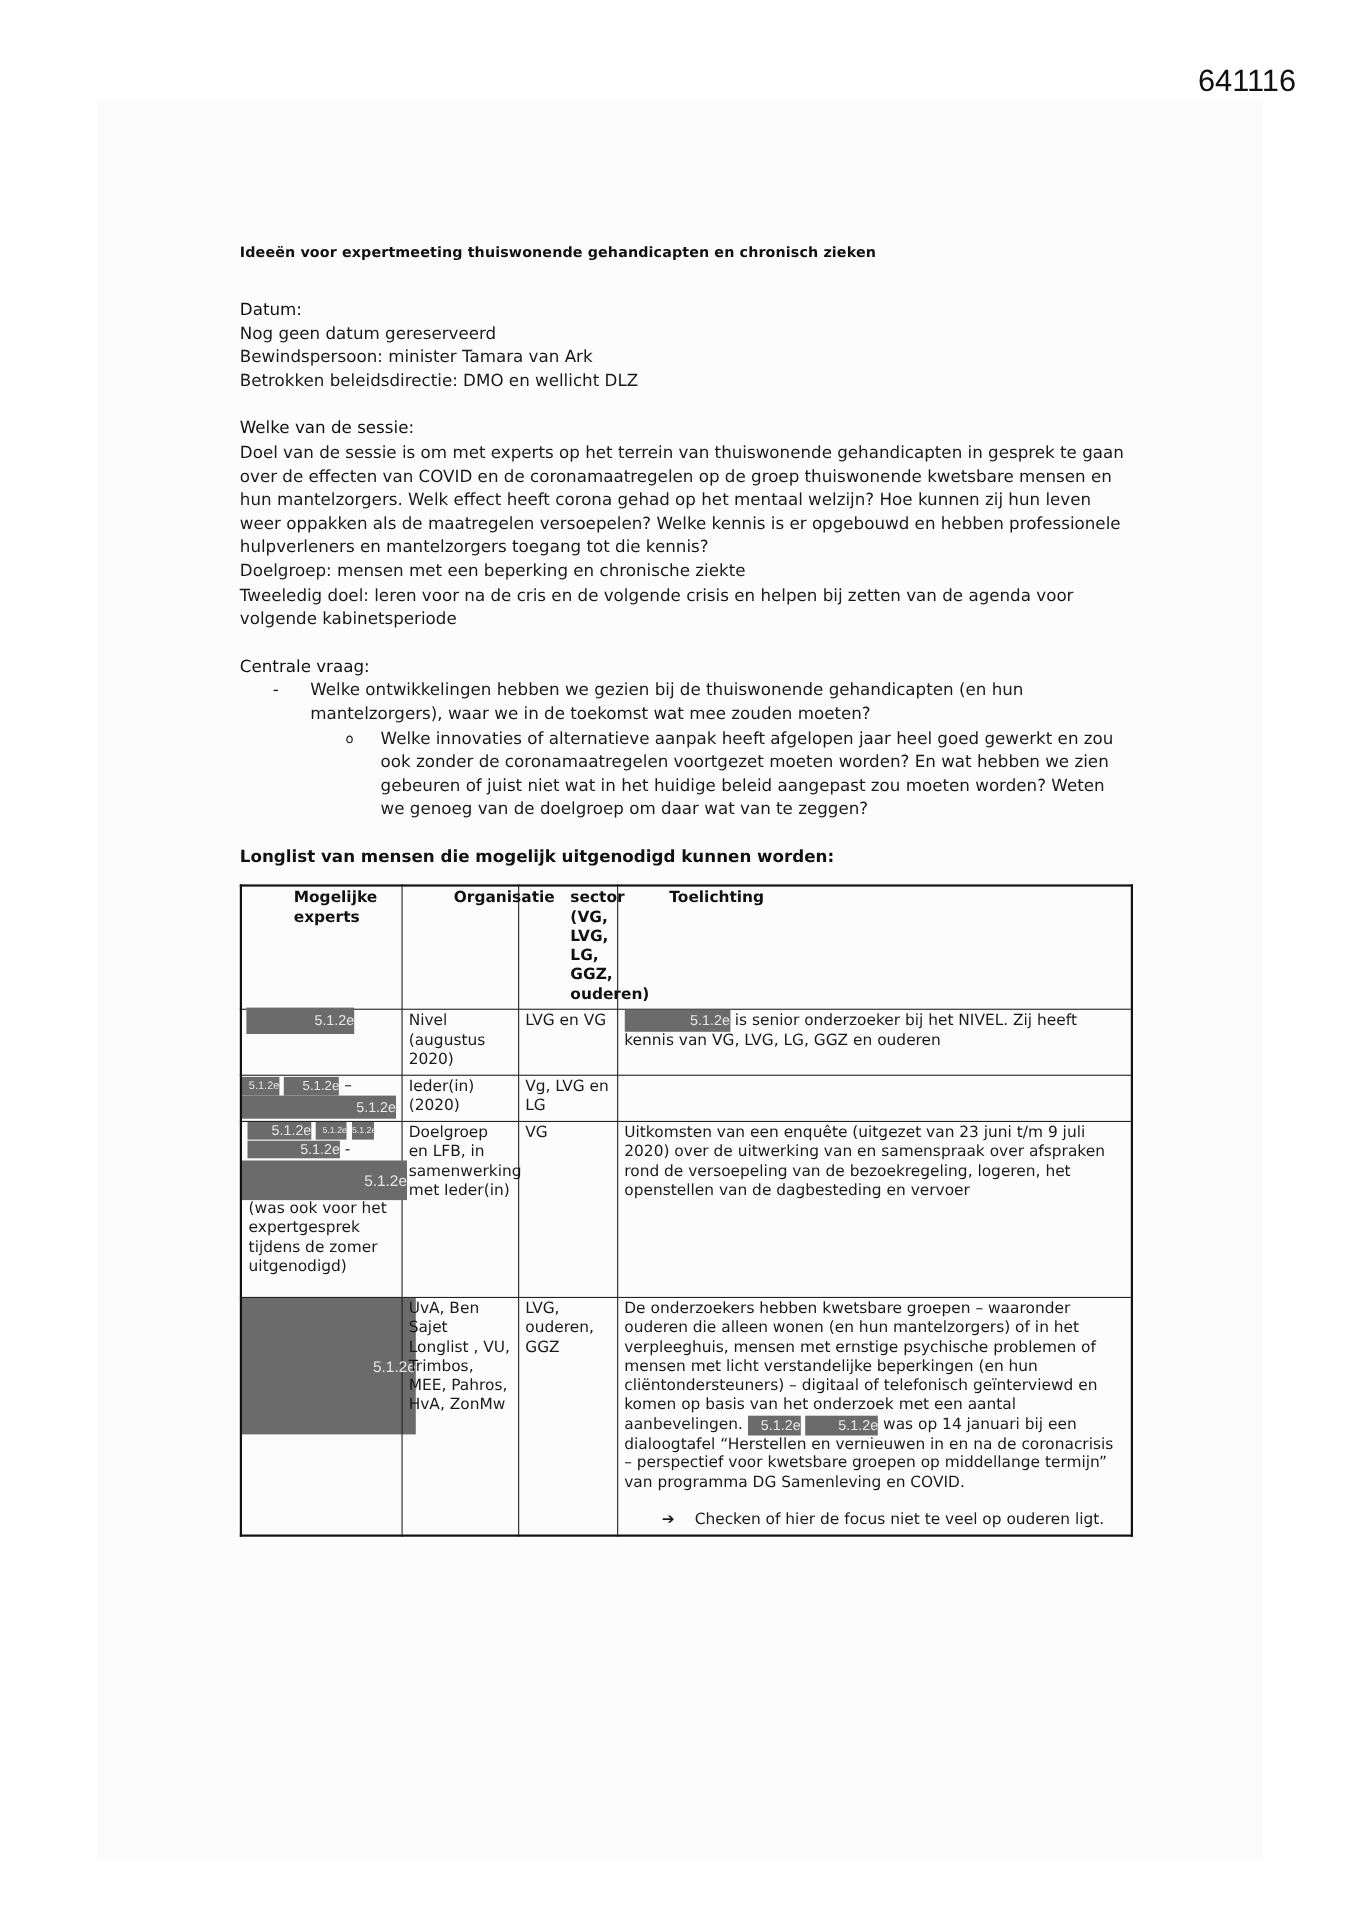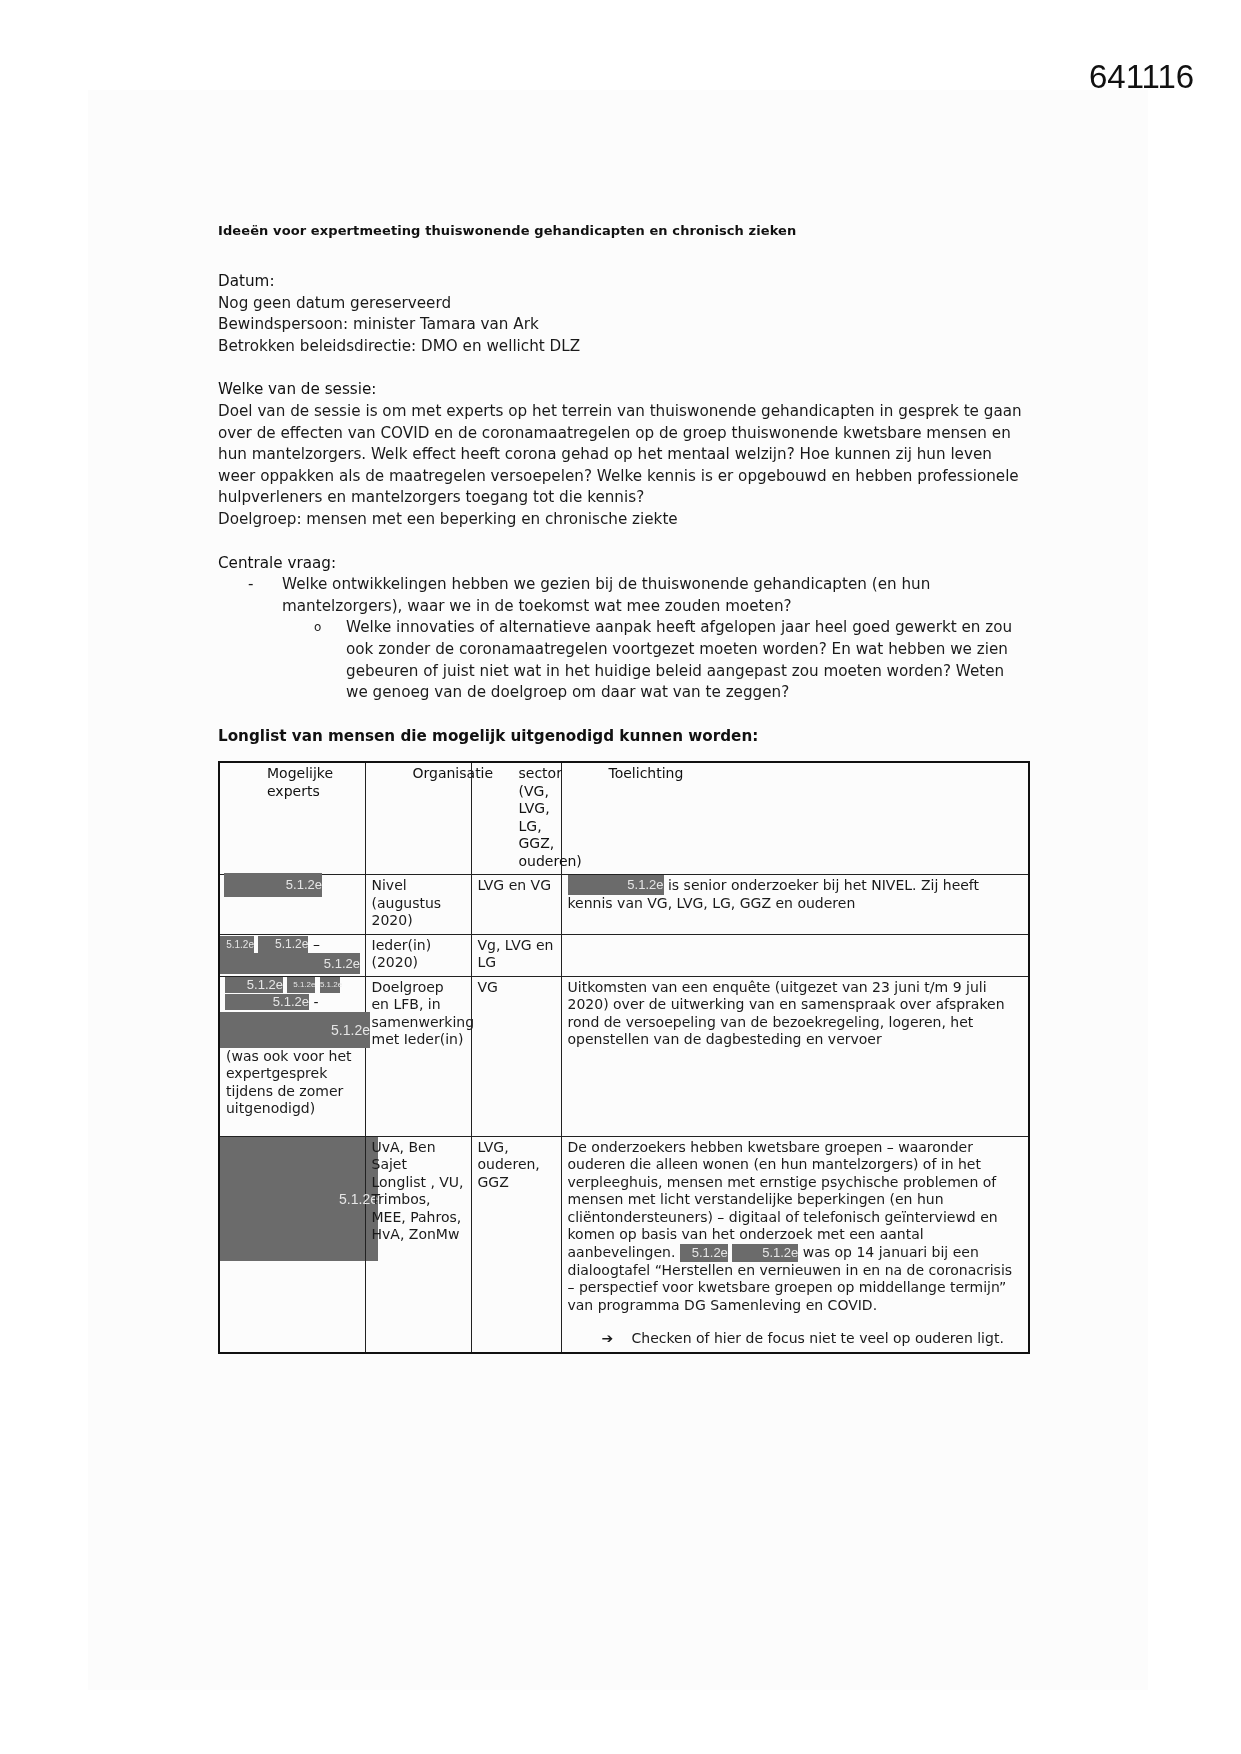--- a/index.html
+++ b/index.html
@@ -8,21 +8,21 @@
       background: #ffffff;
       font-family: "DejaVu Sans", "Liberation Sans", sans-serif;
       color: #111;
     }
     .page-bg {
       position: absolute; left: 88px; top: 90px; width: 1060px; height: 1600px;
       background: #fcfcfc;
     }
     .doc-id {
       position: absolute; left: 1089px; top: 58px;
-      font-family: "Liberation Sans", sans-serif; font-size: 33px; color: #111;
+      font-family: "Liberation Sans", sans-serif; font-size: 28px; color: #111;
     }
     .content {
       position: absolute; left: 218px; top: 218px; width: 810px;
       font-size: 15.2px; line-height: 21.6px; color: #1a1a1a;
     }
     h1 {
       font-size: 13px; line-height: 25px; font-weight: bold; margin: 0 0 28px 0;
       color: #111; letter-spacing: 0.1px;
     }
     .section-head { font-weight: normal; margin: 0; color: #111; }
@@ -36,21 +36,21 @@
     .longlist-title { font-weight: bold; margin: 9px 0 14px 0; color: #111; }
     table.longlist {
       border-collapse: collapse; width: 810px; table-layout: fixed;
       font-size: 14px; line-height: 17.5px;
       border: 2px solid #111;
     }
     table.longlist td, table.longlist th {
       border: 1px solid #222; vertical-align: top; padding: 2px 6px 4px 6px;
       text-align: left;
     }
-    table.longlist th { font-weight: normal; height: 66px; color: #111; padding-left: 47px; }
+    table.longlist th { font-weight: bold; height: 66px; color: #111; padding-left: 47px; }
     table.longlist tr.row-light td { border-top-color: #aaa; }
     .redact {
       display: inline-block; background: #6b6b6b; color: #e6e6e6;
       font-family: "Liberation Sans", sans-serif; text-align: right;
       vertical-align: top;
     }
     .r-md { font-size: 13px; line-height: 24px; }
     .r-sm { font-size: 10px; line-height: 17px; }
     .r-lg { font-size: 14px; line-height: 36px; }
     .arrow-line { position: relative; padding-left: 64px; margin-top: 16px; }
@@ -70,20 +70,21 @@
     <p class="section-head">Datum:</p>
     <p class="line">Nog geen datum gereserveerd</p>
     <p class="line">Bewindspersoon: minister Tamara van Ark</p>
     <p class="line">Betrokken beleidsdirectie: DMO en wellicht DLZ</p>
   </div>
 
   <div class="section">
     <p class="section-head">Welke van de sessie:</p>
     <p class="line">Doel van de sessie is om met experts op het terrein van thuiswonende gehandicapten in gesprek te gaan over de effecten van COVID en de coronamaatregelen op de groep thuiswonende kwetsbare mensen en hun mantelzorgers. Welk effect heeft corona gehad op het mentaal welzijn? Hoe kunnen zij hun leven weer oppakken als de maatregelen versoepelen? Welke kennis is er opgebouwd en hebben professionele hulpverleners en mantelzorgers toegang tot die kennis?</p>
     <p class="line">Doelgroep: mensen met een beperking en chronische ziekte</p>
+    <p class="line">Tweeledig doel: leren voor na de cris en de volgende crisis en helpen bij zetten van de agenda voor volgende kabinetsperiode</p>
   </div>
 
   <div class="section">
     <p class="section-head">Centrale vraag:</p>
     <ul class="bullet-list">
       <li class="bullet-item">
         <span class="marker">-</span>
         <span>Welke ontwikkelingen hebben we gezien bij de thuiswonende gehandicapten (en hun mantelzorgers), waar we in de toekomst wat mee zouden moeten?</span>
       </li>
       <li class="sub-item">

